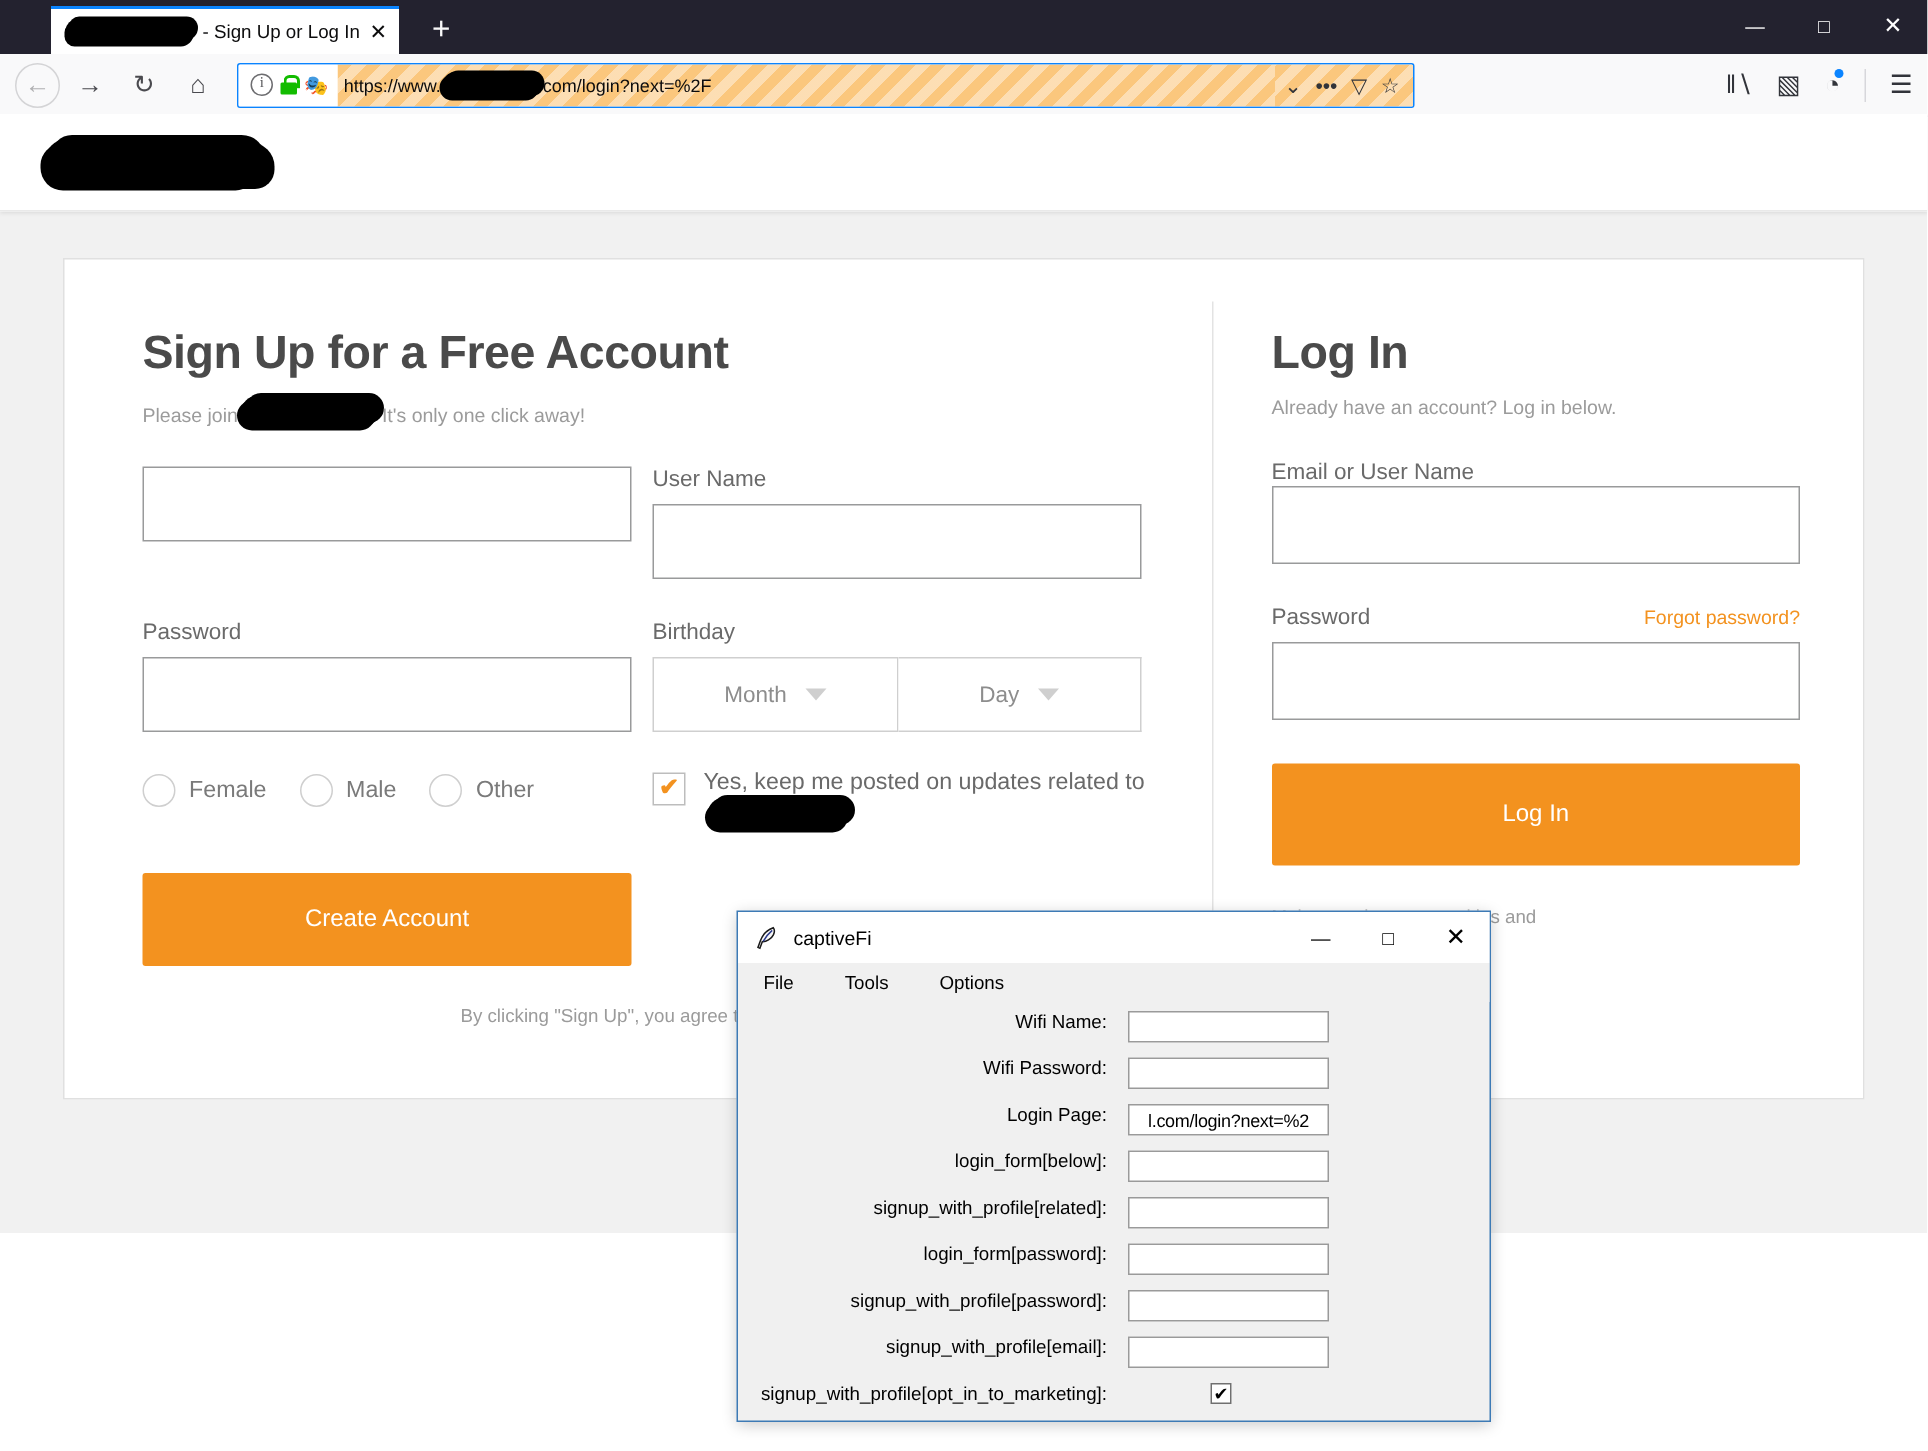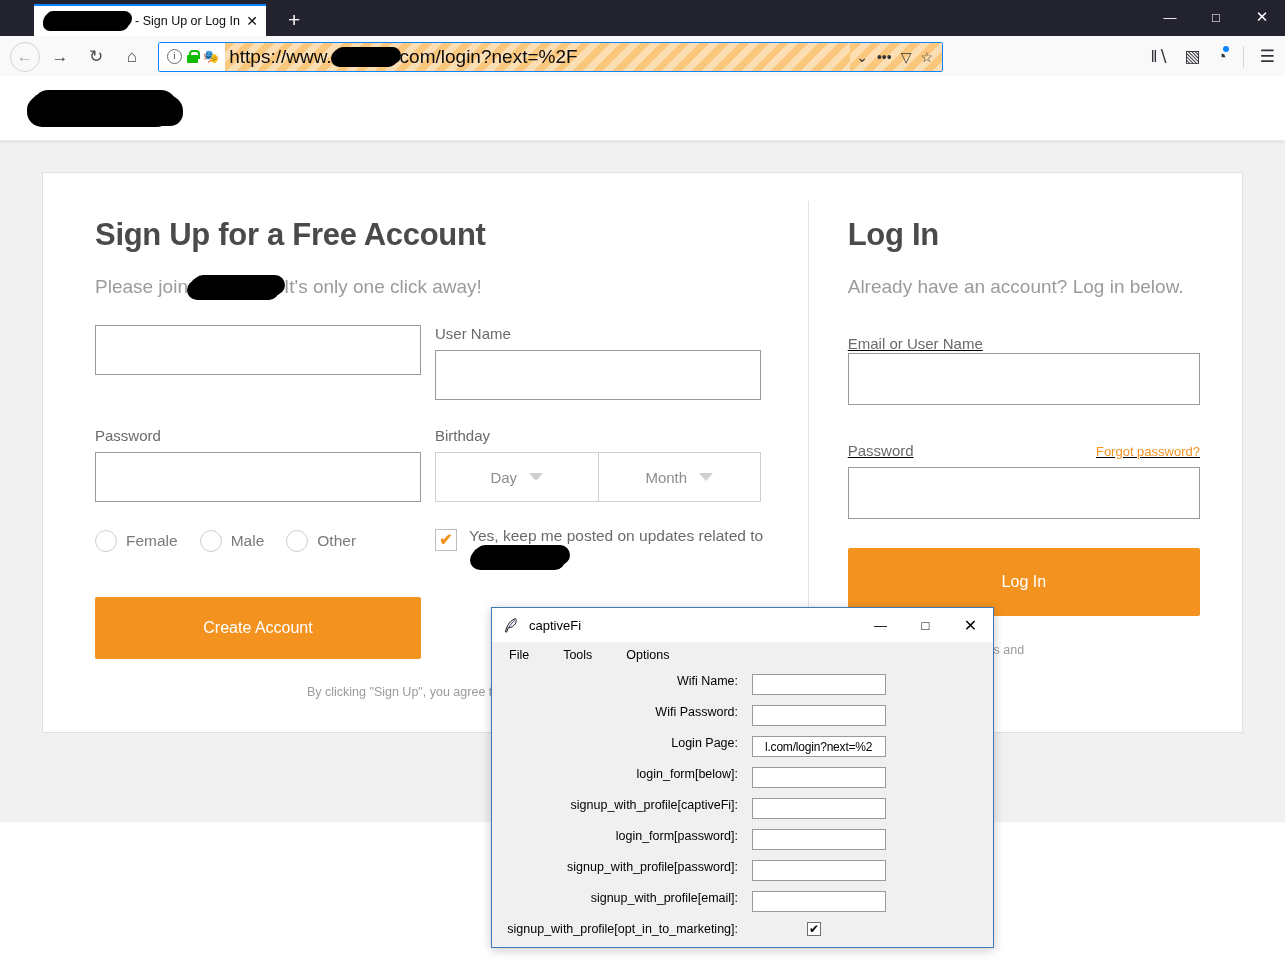--- a/index.html
+++ b/index.html
@@ -58,21 +58,21 @@
   .ico-lock { width:11px; height:13px; position:relative; }
   .ico-lock:after { content:""; position:absolute; left:0; bottom:0; width:11px; height:8px; background:#12bc00; border-radius:1px;}
   .ico-lock:before { content:""; position:absolute; left:2px; top:0; width:7px; height:7px; border:2px solid #12bc00; border-bottom:none; border-radius:4px 4px 0 0;}
   .ico-mask { font-size:13px; line-height:13px; }
   .url-hl {
     flex:1 1 auto; height:100%; display:flex; align-items:center; gap:0;
     padding-left:4px; position:relative; overflow:hidden;
     background-color:#fbc77d;
     background-image:repeating-linear-gradient(-45deg, rgba(255,255,255,.42) 0 7px, rgba(255,255,255,0) 7px 14px);
   }
-  .url-text { font-size:19px; color:#0c0c0d; white-space:nowrap; display:flex; align-items:center; }
+  .url-text { font-size:12px; color:#0c0c0d; white-space:nowrap; display:flex; align-items:center; }
   .url-redact { display:inline-block; width:66px; height:17px; background:#000; border-radius:9px;
                 box-shadow:2px -1px 0 0 #000, -2px 2px 0 0 #000; margin:0 1px; }
   .url-right { display:flex; align-items:center; gap:9px; padding:0 9px 0 6px; height:100%;
                background-color:#fbc77d;
                background-image:repeating-linear-gradient(-45deg, rgba(255,255,255,.42) 0 7px, rgba(255,255,255,0) 7px 14px); }
   .url-right span { color:#32343a; font-size:14px; }
 
   .toolbar-right { display:flex; align-items:center; gap:16px; padding-left:14px; margin-left:auto;}
   .toolbar-right .tb { color:#32343a; font-size:17px; position:relative; }
   .tb-sep { width:1px; height:22px; background:#d7d7db; }
@@ -99,21 +99,21 @@
   }
   .page-bg { background:#f1f1f1; padding:31px 42px 20px 42px; height:681px; }
   .card {
     background:#ffffff; border:1px solid #e0e0e0; height:561px;
     display:flex; position:relative;
   }
   .card .divider { position:absolute; left:765px; top:28px; bottom:100px; width:1px; background:#e3e3e3; }
 
   .signup { width:765px; padding:44px 0 0 52px; }
   .h1 { font-size:31px; font-weight:bold; color:#4a4a4a; letter-spacing:-.3px; margin:0; }
-  .sub { font-size:19px; color:#9b9b9b; margin-top:23px; display:flex; align-items:center; gap:0;}
+  .sub { font-size:13px; color:#9b9b9b; margin-top:11px; display:flex; align-items:flex-end; gap:0;}
   .sub-redact { display:inline-block; width:92px; height:20px; background:#000; border-radius:11px;
                 box-shadow:3px -2px 0 0 #000, -3px 3px 0 0 #000; margin:0 2px; vertical-align:middle;}
 
   .fieldrow { display:flex; gap:14px; margin-top:27px; }
   .field { display:flex; flex-direction:column; }
   .field.w1 { width:326px; }
   .field.w2 { width:326px; }
   .flabel { font-size:15px; color:#6a6a6a; margin-bottom:8px; }
   .finput {
     height:50px; border:1px solid #999a9b; background:#fff; width:100%;
@@ -146,21 +146,21 @@
     background:#f3921f; color:#fff; border:none; height:62px;
     font-size:16px; font-family:"Liberation Sans",sans-serif; cursor:pointer;
     border-radius:2px;
   }
   .create-btn { width:326px; margin-top:30px; }
   .terms { font-size:12.5px; color:#9b9b9b; margin-top:26px; width:700px; text-align:center;}
   .terms a { color:#f3921f; text-decoration:none; }
 
   .login { width:auto; flex:1 1 auto; padding:44px 42px 0 52px; }
   .login .finput { height:52px; }
-  .login-field { margin-top:37px;text-decoration:underline; }
+  .login-field { margin-top:27px; }
   .pw-head { display:flex; align-items:baseline; justify-content:space-between; }
   .forgot { font-size:13px; color:#f3921f; text-decoration:none; }
   .login-btn { width:100%; margin-top:29px; height:68px; font-size:16px;}
   .helper { font-size:12.5px; color:#9b9b9b; margin-top:24px; line-height:1.6; }
 
   
   .tkwin {
     position:absolute; left:491px; top:607px; width:503px; height:341px;
     background:#f0f0f0; border:1px solid #3d7ab5; z-index:50;
     box-shadow:0 2px 10px rgba(0,0,0,.22);
@@ -271,25 +271,25 @@
 
           <div class="fieldrow">
             <div class="field w1">
               <label class="flabel">Password</label>
               <input class="finput" type="password" value="" style="">
             </div>
             <div class="field w2">
               <label class="flabel">Birthday</label>
               <div class="bday">
                 <div class="bsel">
-                  <span>Day</span>
+                  <span>Month</span>
                   <span class="caret"></span>
                 </div>
                 <div class="bsel">
-                  <span>Month</span>
+                  <span>Day</span>
                   <span class="caret"></span>
                 </div>
               </div>
             </div>
           </div>
 
           <div class="optrow">
             <div class="radios">
               <div class="radio">
                 <span class="rcircle"></span>
@@ -382,21 +382,21 @@
       </div>
       <div class="tkrow">
         <div class="tklabel">Login Page:</div>
         <input class="tkinput filled" type="text" value="l.com/login?next=%2F" style="">
       </div>
       <div class="tkrow">
         <div class="tklabel">login_form[below]:</div>
         <input class="tkinput" type="text" value="" style="">
       </div>
       <div class="tkrow">
-        <div class="tklabel">signup_with_profile[captiveFi]:</div>
+        <div class="tklabel">signup_with_profile[related]:</div>
         <input class="tkinput" type="text" value="" style="">
       </div>
       <div class="tkrow">
         <div class="tklabel">login_form[password]:</div>
         <input class="tkinput" type="text" value="" style="">
       </div>
       <div class="tkrow">
         <div class="tklabel">signup_with_profile[password]:</div>
         <input class="tkinput" type="text" value="" style="">
       </div>

